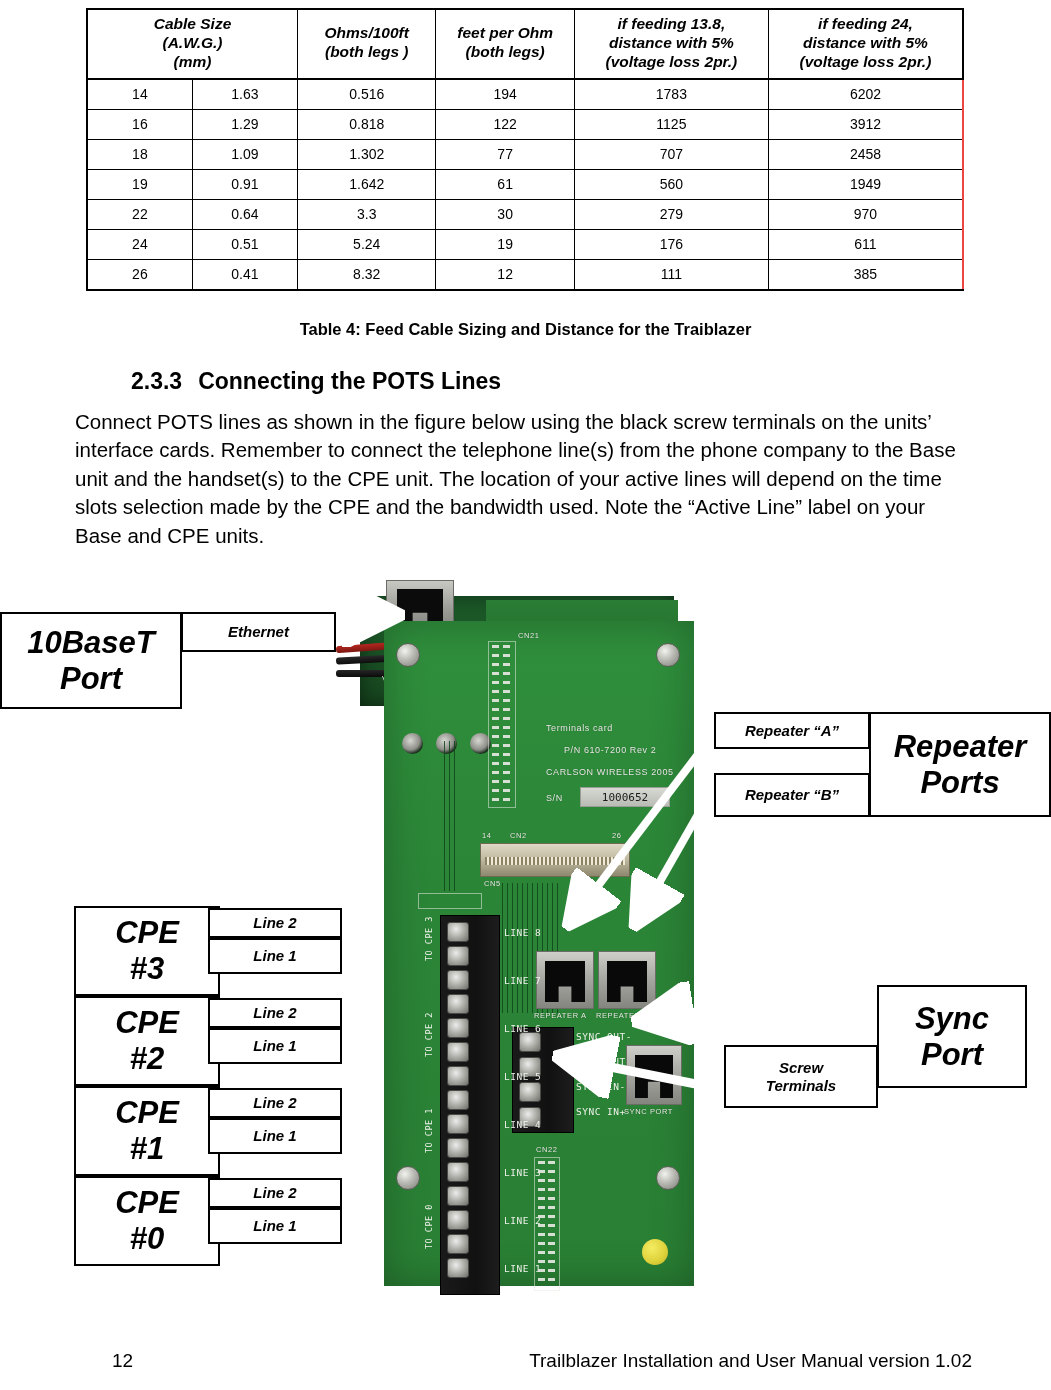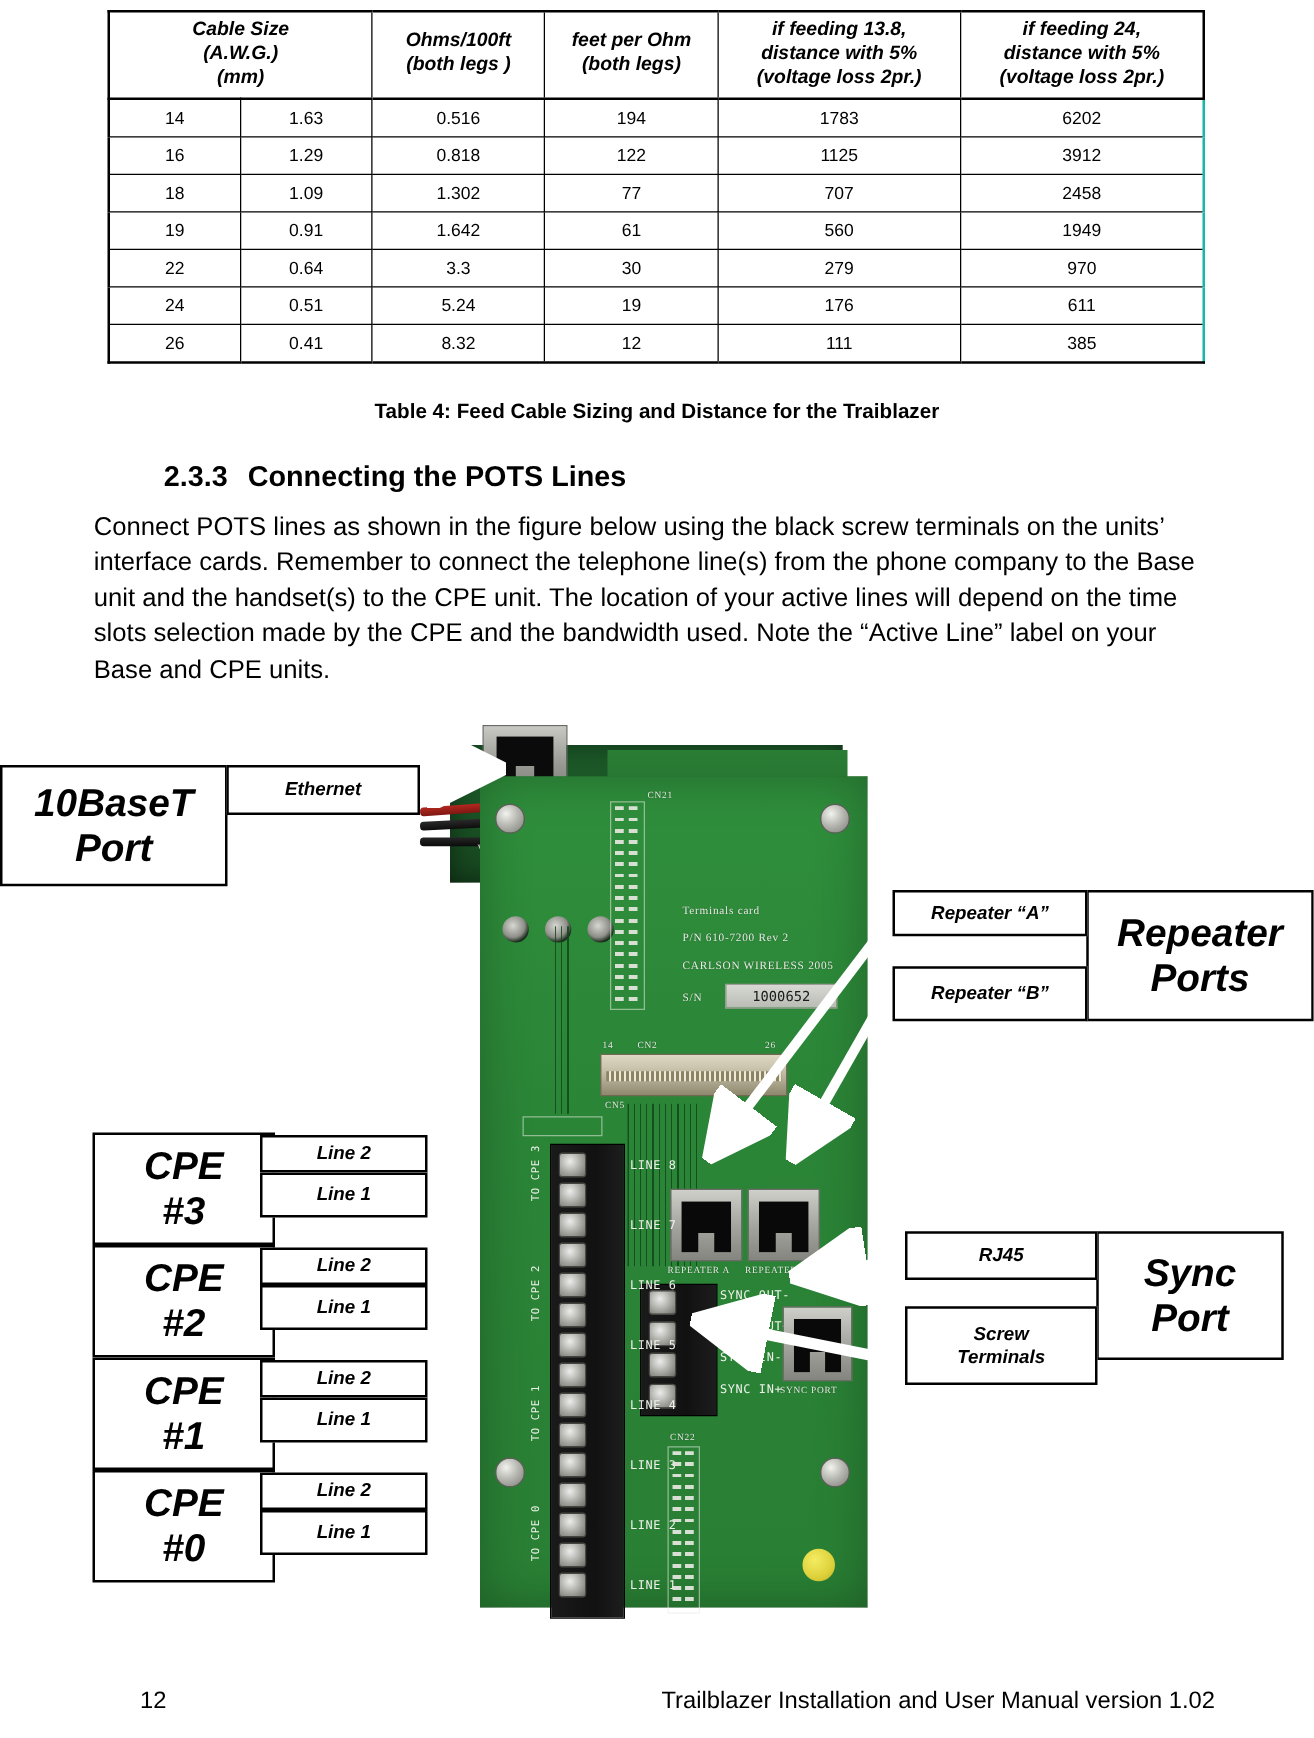--- a/index.html
+++ b/index.html
@@ -44,21 +44,21 @@
   }
   table.cable thead th.first { border-left: 2px solid #000; }
   table.cable thead th.last  { border-right: 2px solid #000; }
   table.cable tbody td {
     font-size: 14px;
     padding: 6px 2px 7px 2px;
     font-style: normal;
     font-weight: normal;
   }
   table.cable tbody td.edgeL { border-left: 2px solid #000; }
-  table.cable tbody td.edgeR { border-right: 2px solid #14b8a6; }
+  table.cable tbody td.edgeR { border-right: 2px solid #ef4444; }
   table.cable tbody tr:last-child td { border-bottom: 2px solid #000; }
 
   .tcaption {
     position: absolute;
     left: 0;
     top: 320px;
     width: 1051px;
     text-align: center;
     font-size: 16.5px;
     font-weight: bold;
@@ -158,21 +158,21 @@
   .wire {
     position:absolute; height:7px; border-radius:3px;
   }
   .wire.red  { left:-4px; top:66px; width:62px; background:linear-gradient(180deg,#b4271f,#7d1712); transform: rotate(-4deg);}
   .wire.blk1 { left:-4px; top:78px; width:62px; background:linear-gradient(180deg,#2a2a2a,#0d0d0d); transform: rotate(-3deg);}
   .wire.blk2 { left:-4px; top:92px; width:60px; background:linear-gradient(180deg,#262626,#0b0b0b);}
 
   .silk {
     position: absolute;
     color: #e9ece6;
-    font-family: Liberation Serif, serif;
+    font-family: Liberation Sans, sans-serif;
     letter-spacing: .6px;
     text-shadow: 0 0 1px rgba(0,0,0,.4);
   }
   .silk.sm { font-size: 9px; }
   .silk.xs { font-size: 7.5px; }
 
   .sn-box {
     position:absolute;
     background: linear-gradient(180deg,#d7d9d2,#b9bcb4);
     border:1px solid #9a9d95;
@@ -428,21 +428,21 @@
       <div class="hole" style="left:52px; top:112px;"></div>
       <div class="hole" style="left:86px; top:112px;"></div>
 
       <div class="pinfield" style="left:104px; top:20px; width:26px; height:165px;">
         <div class="col" style="left:3px;"></div>
         <div class="col" style="left:14px;"></div>
       </div>
       <div class="silk xs" style="left:134px; top:10px;">CN21</div>
 
       <div class="silk sm" style="left:162px; top:102px;">Terminals card</div>
-      <div class="silk sm" style="left:162px; top:124px;">P/N 610-7200 Rev 2</div>
+      <div class="silk sm" style="left:180px; top:124px;">P/N 610-7200 Rev 2</div>
       <div class="silk sm" style="left:162px; top:146px;">CARLSON WIRELESS 2005</div>
       <div class="silk sm" style="left:162px; top:172px;">S/N</div>
       <div class="sn-box" style="left:196px; top:166px; width:88px;">1000652</div>
 
       <div class="silk xs" style="left:98px; top:210px;">14</div>
       <div class="silk xs" style="left:126px; top:210px;">CN2</div>
       <div class="silk xs" style="left:228px; top:210px;">26</div>
       <div class="hdr-conn" style="left:96px; top:222px; width:148px; height:32px;"></div>
 
       <div class="silk xs" style="left:100px; top:258px;">CN5</div>
@@ -546,21 +546,20 @@
   </div>
   <div class="cbox small" style="left:714px; top:144px; width:156px; height:37px;">Repeater “A”</div>
   <div class="cbox small" style="left:714px; top:205px; width:156px; height:44px;">Repeater “B”</div>
 
   <div class="cbox big" style="left:877px; top:417px; width:150px; height:103px;">
     <span>
       <span>Sync</span><br>
       <span>Port</span>
     </span>
   </div>
-  <div class="cbox small" style="left:724px; top:417px; width:154px; height:39px;">RJ45</div>
   <div class="cbox small" style="left:724px; top:477px; width:154px; height:63px;">
     <span>
       <span>Screw</span><br>
       <span>Terminals</span>
     </span>
   </div>
 
   <div id="cpe-stack">
       <div class="cbox big" style="left: 74px; top: 338px; width: 146px; height: 90px;">
         <span><span>CPE</span><br><span>#3</span></span>

